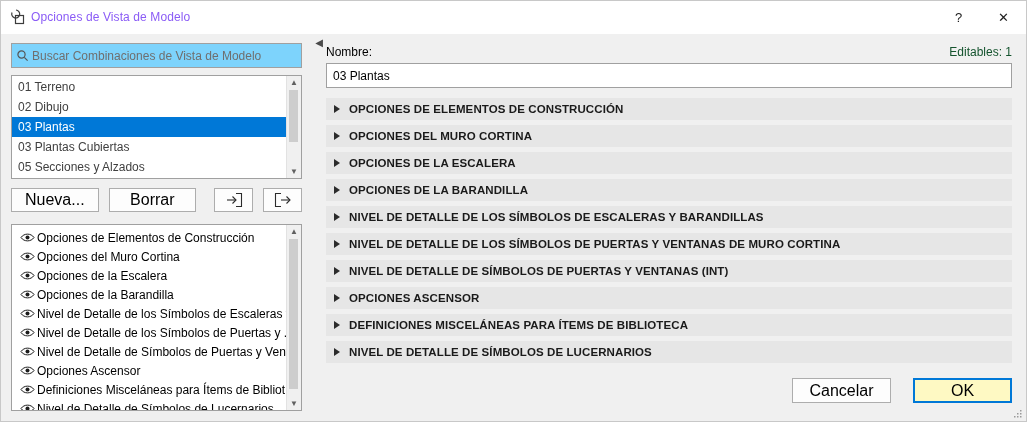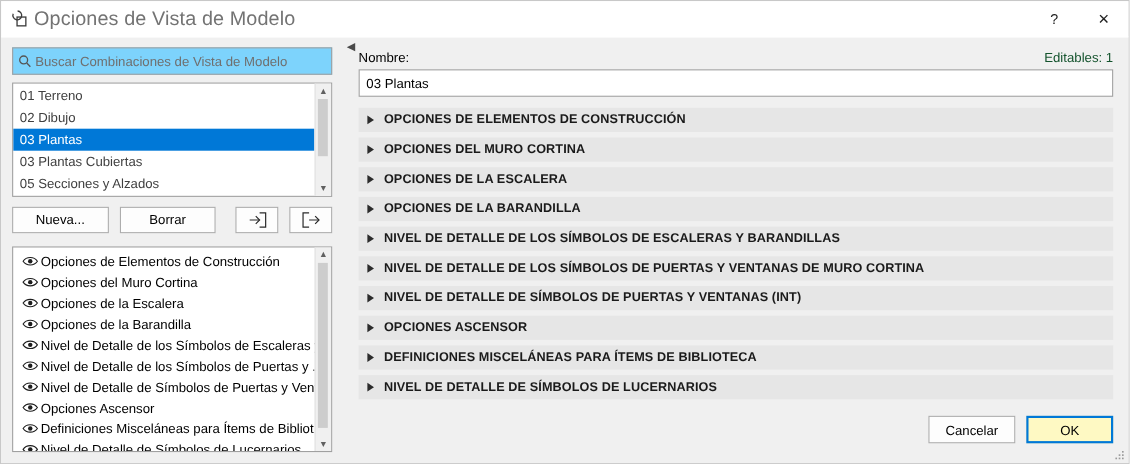--- a/index.html
+++ b/index.html
@@ -32,22 +32,22 @@
     position: relative;
   }
   .title-icon {
     width: 16px;
     height: 16px;
     margin-left: 8px;
     margin-right: 6px;
     flex: 0 0 auto;
   }
   .title-text {
-    font-size: 18px;
-    color: #737373;
+    font-size: 12px;
+    color: #8b5cf6;
     letter-spacing: 0.1px;
   }
   .titlebar-buttons {
     position: absolute;
     right: 0;
     top: 0;
     height: 32px;
     display: flex;
   }
   .tb-btn {
@@ -176,21 +176,21 @@
     margin-top: 9px;
     display: flex;
     align-items: center;
     gap: 10px;
   }
   .btn {
     height: 24px;
     background: #fdfdfd;
     border: 1px solid #adadad;
     box-sizing: border-box;
-    font-size: 12px;
+    font-size: 16px;
     color: #000;
     display: flex;
     align-items: center;
     justify-content: center;
     font-family: "Liberation Sans", sans-serif;
     cursor: default;
   }
   .btn-wide { width: 90px; }
   .btn-icon { width: 40px; }
 
@@ -273,22 +273,23 @@
 
   
   .footer {
     position: absolute;
     right: 14px;
     bottom: 18px;
     display: flex;
     gap: 10px;
   }
   .btn-footer {
-    width: 79px;
+    width: 99px;
     height: 25px;
+    margin-left: 12px;
   }
   .btn-default {
     border: 2px solid #0078d7;
     background: #fef9c3;
   }
   .resize-grip {
     position: absolute;
     right: 3px;
     bottom: 2px;
     width: 12px;

